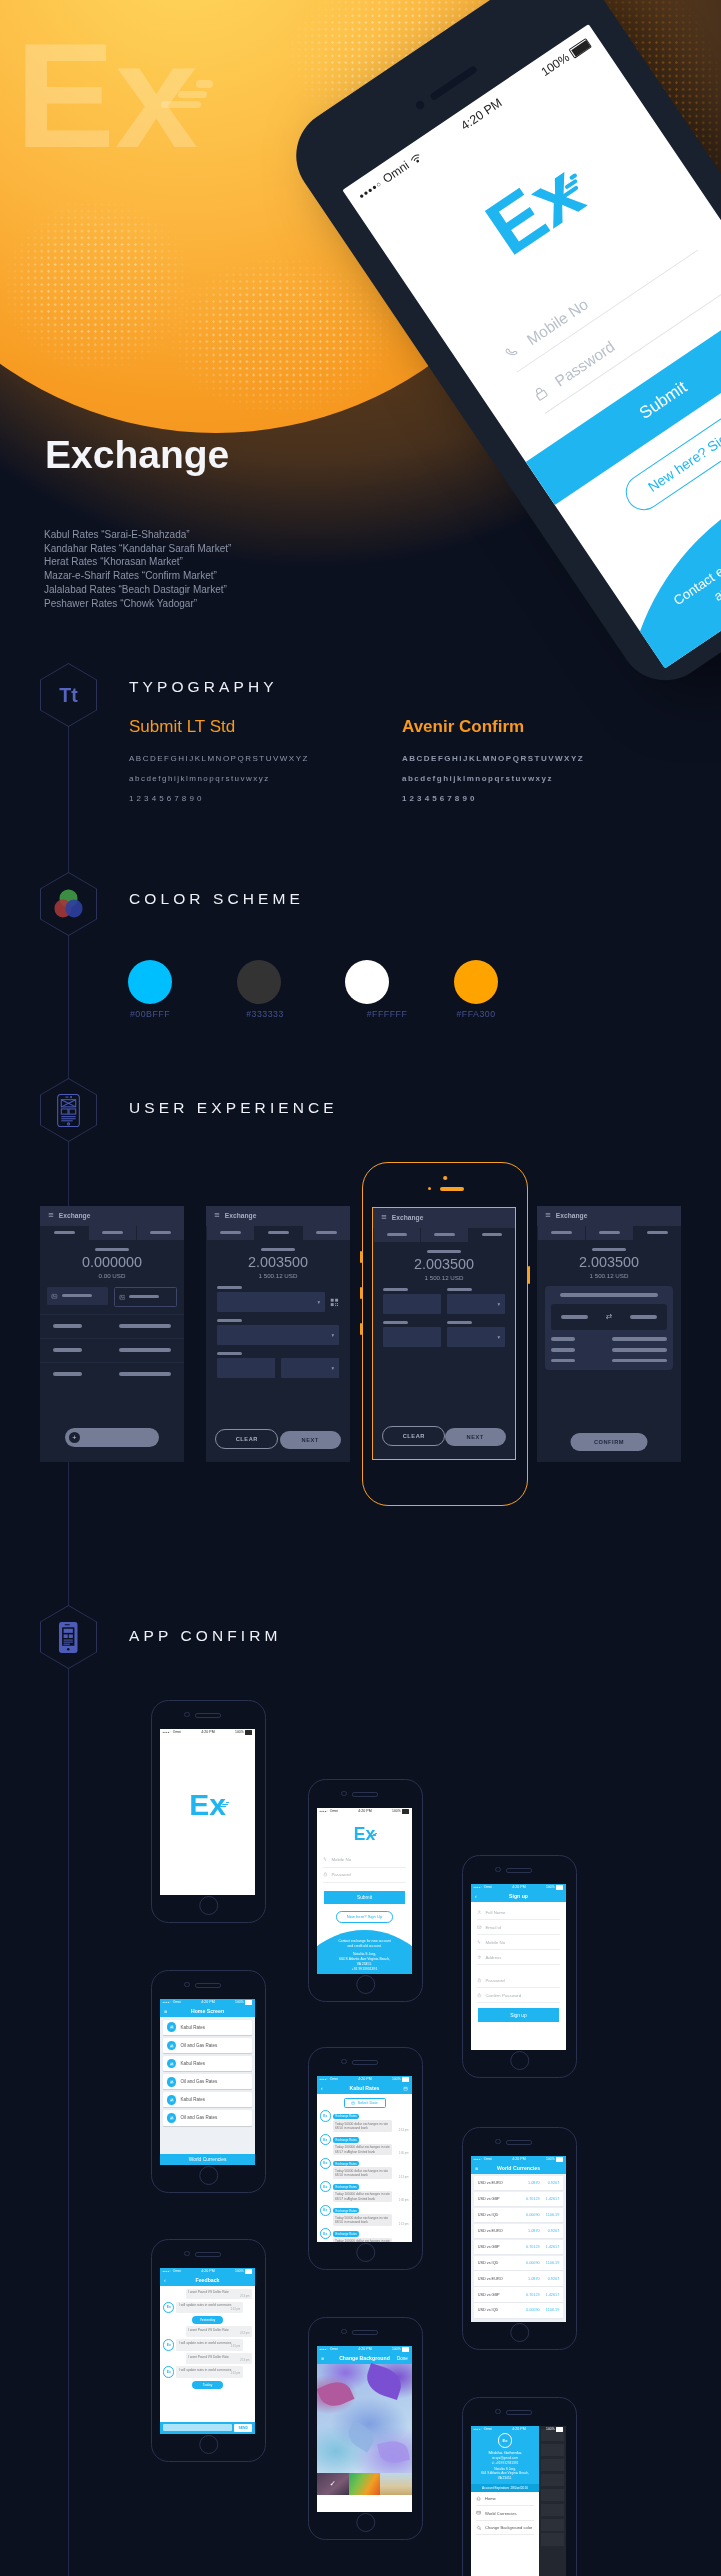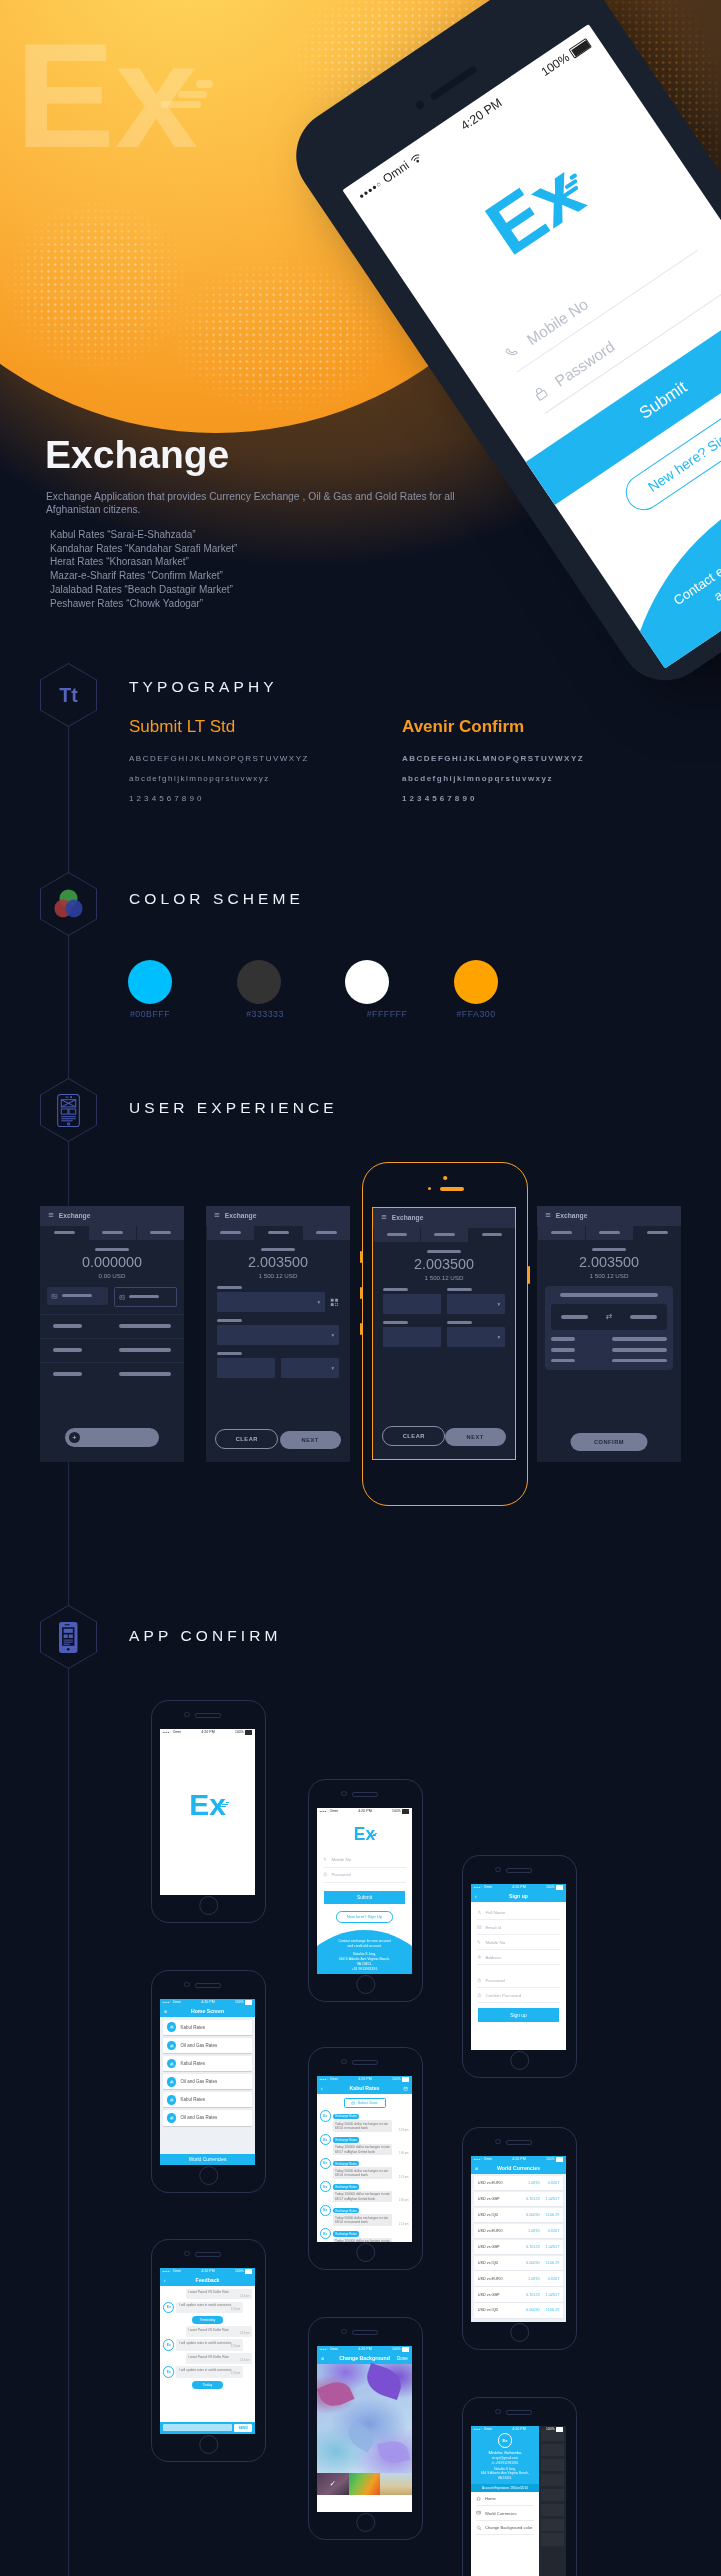--- a/index.html
+++ b/index.html
@@ -41,21 +41,21 @@
   .hfield svg{stroke:#b2b9c4;}
   .hsubmit{margin-top:29px;height:52px;background:#1EB5F1;color:#fff;font-size:17px;display:flex;align-items:center;justify-content:center;}
   .hpill{margin:21.6px auto 0 auto;width:170px;height:34px;border:1.5px solid #1EB5F1;border-radius:18.5px;color:#1EB5F1;
     font-size:14px;display:flex;align-items:center;justify-content:center;}
   .harc{position:absolute;left:-104px;top:484px;width:505px;height:505px;border-radius:50%;background:#1EB5F1;}
   .harctxt{position:absolute;top:518px;left:0;width:297px;text-align:center;color:#fff;font-size:13.4px;line-height:1.45;}
 
   
   .intro-title{position:absolute;left:45px;top:433px;font-size:39px;font-weight:bold;color:#f3f5f9;}
   .intro-desc{position:absolute;left:46px;top:490px;width:422px;font-size:10.3px;line-height:13.4px;color:#8b93a6;}
-  .intro-rates{position:absolute;left:50px;top:528px;font-size:10px;line-height:13.7px;color:#8b93a6;}
+  .intro-rates{position:absolute;left:44px;top:528px;font-size:10px;line-height:13.7px;color:#8b93a6;}
 
   
   .vline{position:absolute;left:68px;top:721px;width:1px;height:2004px;background:#202948;}
   .hex{position:absolute;left:40px;width:57px;height:64px;}
   .hexout,.hexin{position:absolute;clip-path:polygon(50% 0%,100% 26%,100% 74%,50% 100%,0% 74%,0% 26%);}
   .hexout{left:0;top:0;width:57px;height:64px;background:#2b3458;}
   .hexin{left:1px;top:1px;width:55px;height:62px;background:#0c1120;}
   .hexc{position:absolute;width:100%;text-align:center;top:50%;transform:translateY(-50%);
     color:#5565bd;font-size:19.6px;font-weight:bold;}
   .sect-h{position:absolute;left:129px;color:#eef1f7;font-size:15.5px;letter-spacing:4.1px;}
@@ -238,21 +238,20 @@
         <div>Nataliia S Jorg,</div>
         <div>664 S Atlantic Ave Virginia Beach,</div>
         <div>VA 23451.</div>
         <div>+91 9913931391</div>
       </div>
     </div>
   </div>
 
   
   <div class="intro-title">Exchange</div>
-  <div class="intro-desc">Exchange Application that provides Currency Exchange , Oil &amp; Gas and Gold Rates for all Afghanistan citizens.</div>
   <div class="intro-rates">
     <div>Kabul Rates “Sarai-E-Shahzada”</div>
     <div>Kandahar Rates “Kandahar Sarafi Market”</div>
     <div>Herat Rates “Khorasan Market”</div>
     <div>Mazar-e-Sharif Rates “Confirm Market”</div>
     <div>Jalalabad Rates “Beach Dastagir Market”</div>
     <div>Peshawer Rates “Chowk Yadogar”</div>
   </div>
 
   <div class="vline"></div>

